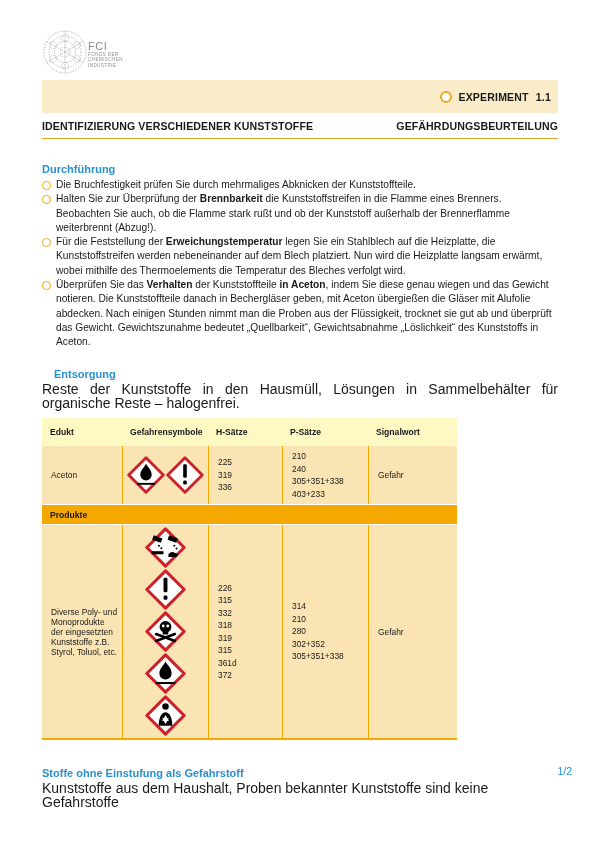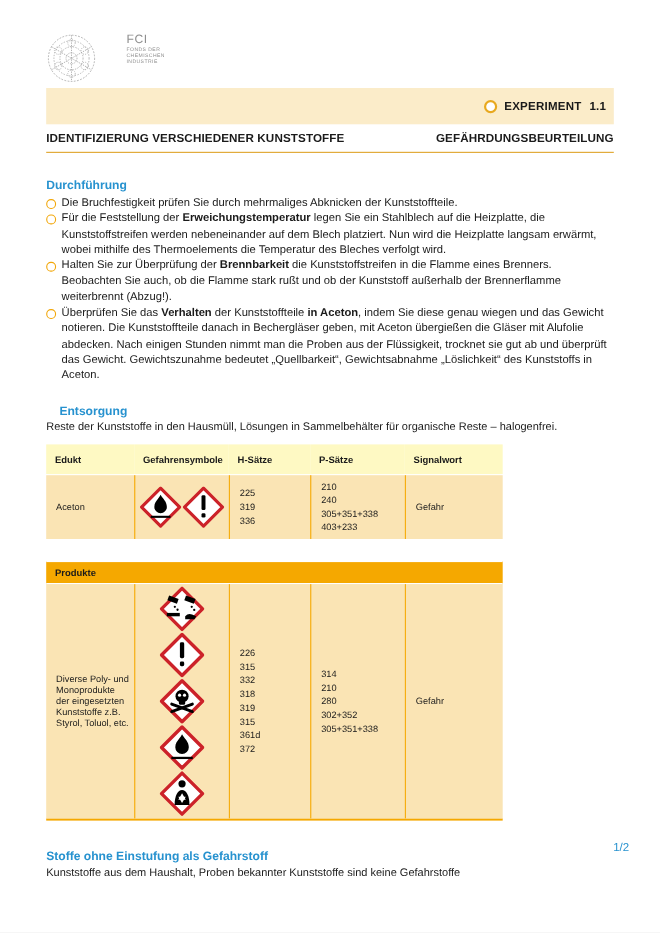--- a/index.html
+++ b/index.html
@@ -1,21 +1,21 @@
 <!DOCTYPE html>
 <html><head>
 <meta charset="utf-8">
 <style>
   html,body{margin:0;padding:0;background:#e8e8e8;}
   .page{position:relative;width:600px;height:848px;margin:0 auto;background:#ffffff;
         font-family:"Liberation Sans","DejaVu Sans",sans-serif;color:#1a1a1a;overflow:hidden;}
   .content{padding:30px 42px 0 42px;}
 
   
-  .logo{display:flex;align-items:flex-start;gap:27px;height:48px;}
+  .logo{display:flex;align-items:center;gap:0;height:48px;}
   .logo-text{display:flex;flex-direction:column;justify-content:center;color:#8f8f8f;}
   .logo-acronym{font-size:11px;letter-spacing:.5px;line-height:12px;}
   .logo-sub div{font-size:4.6px;letter-spacing:.4px;line-height:5.6px;text-transform:uppercase;}
 
   
   .exp-band{margin-top:2px;height:33px;background:#FBECC9;display:flex;align-items:center;
             justify-content:flex-end;padding-right:7px;box-sizing:border-box;}
   .exp-ring{width:8px;height:8px;border:2px solid #E8A91F;border-radius:50%;background:#fff;
             display:inline-block;margin-right:6px;}
   .exp-label{font-size:10.5px;font-weight:bold;word-spacing:4px;letter-spacing:.2px;}
@@ -31,35 +31,35 @@
   .mt-ents{margin-top:17px;padding-left:12px;}
   .mt-einst{margin-top:26px;}
   .mt-stoffe{margin-top:26px;}
 
   
   .bullets{list-style:none;margin:2px 0 0 0;padding:0;}
   .bullets li{position:relative;padding-left:14px;font-size:10.2px;line-height:14.3px;}
   .bullet-ring{position:absolute;left:0;top:3.2px;width:6.6px;height:6.6px;border:1.7px solid #F2A70A;
                border-radius:50%;background:#fff;}
 
-  .body-text{font-size:10px;line-height:14.3px;margin:1px 0 0 0;}
+  .body-text{font-size:14px;line-height:14.3px;margin:1px 0 0 0;}
   .just{text-align:justify;}
 
   
   .tbl{margin-top:8px;width:415px;border-bottom:2px solid #F5A800;font-size:8.4px;}
   .tr{display:grid;grid-template-columns:80px 86px 74px 86px 89px;}
   .th{background:#fef9c3;font-weight:bold;padding:9px 0 8px 8px;font-size:8.6px;}
   .thead{border-bottom:1.5px solid #fff;}
   .td{background:#FAE4B4;border-left:1.5px solid #F5A800;box-sizing:border-box;
       display:flex;flex-direction:column;justify-content:center;padding:4px 4px 4px 9px;}
   .td:first-child{border-left:none;}
   .row-aceton .td{min-height:55px;}
   .row-products .td{min-height:116px;}
   .group-band{background:#F5A800;font-weight:bold;font-size:8.6px;padding:5px 0 4px 8px;
-              border-top:1.5px solid #fff;border-bottom:1.5px solid #fff;margin-top:20px;}
+              border-top:1.5px solid #fff;border-bottom:1.5px solid #fff;}
   .codes{white-space:pre-line;line-height:12.5px;}
   .picto-cell{flex-direction:row;flex-wrap:wrap;align-items:center;align-content:center;
               justify-content:center;padding:2px;gap:1px 1px;}
   .picto{display:inline-flex;line-height:0;}
 
   .page-number{position:absolute;top:765px;right:28px;color:#2792CF;font-size:10.5px;}
 </style>
 </head>
 <body>
 
@@ -106,22 +106,22 @@
     </div>
 
     <div class="titles">
       <span>IDENTIFIZIERUNG VERSCHIEDENER KUNSTSTOFFE</span>
       <span>GEFÄHRDUNGSBEURTEILUNG</span>
     </div>
 
     <h2 class="sec-head mt-durch">Durchführung</h2>
     <ul class="bullets">
         <li><span class="bullet-ring"></span><span>Die Bruchfestigkeit prüfen Sie durch mehrmaliges Abknicken der Kunststoffteile.</span></li>
+        <li><span class="bullet-ring"></span><span>Halten Sie zur Überprüfung der </span><b>Brennbarkeit</b><span> die Kunststoffstreifen in die Flamme eines Brenners. Beobachten Sie auch, ob die Flamme stark rußt und ob der Kunststoff außerhalb der Brennerflamme weiterbrennt (Abzug!).</span></li>
         <li><span class="bullet-ring"></span><span>Für die Feststellung der </span><b>Erweichungstemperatur</b><span> legen Sie ein Stahlblech auf die Heizplatte, die Kunststoffstreifen werden nebeneinander auf dem Blech platziert. Nun wird die Heizplatte langsam erwärmt, wobei mithilfe des Thermoelements die Temperatur des Bleches verfolgt wird.</span></li>
-        <li><span class="bullet-ring"></span><span>Halten Sie zur Überprüfung der </span><b>Brennbarkeit</b><span> die Kunststoffstreifen in die Flamme eines Brenners. Beobachten Sie auch, ob die Flamme stark rußt und ob der Kunststoff außerhalb der Brennerflamme weiterbrennt (Abzug!).</span></li>
         <li><span class="bullet-ring"></span><span>Überprüfen Sie das </span><b>Verhalten</b><span> der Kunststoffteile </span><b>in Aceton</b><span>, indem Sie diese genau wiegen und das Gewicht notieren. Die Kunststoffteile danach in Bechergläser geben, mit Aceton übergießen die Gläser mit Alufolie abdecken. Nach einigen Stunden nimmt man die Proben aus der Flüssigkeit, trocknet sie gut ab und überprüft das Gewicht. Gewichtszunahme bedeutet „Quellbarkeit“, Gewichtsabnahme „Löslichkeit“ des Kunststoffs in Aceton.</span></li>
       </ul>
 
     <h2 class="sec-head mt-ents">Entsorgung</h2>
     <p class="body-text just">Reste der Kunststoffe in den Hausmüll, Lösungen in Sammelbehälter für organische Reste – halogenfrei.</p>
 
 
     <div class="tbl">
       <div class="tr thead">
         <div class="th">Edukt</div>

